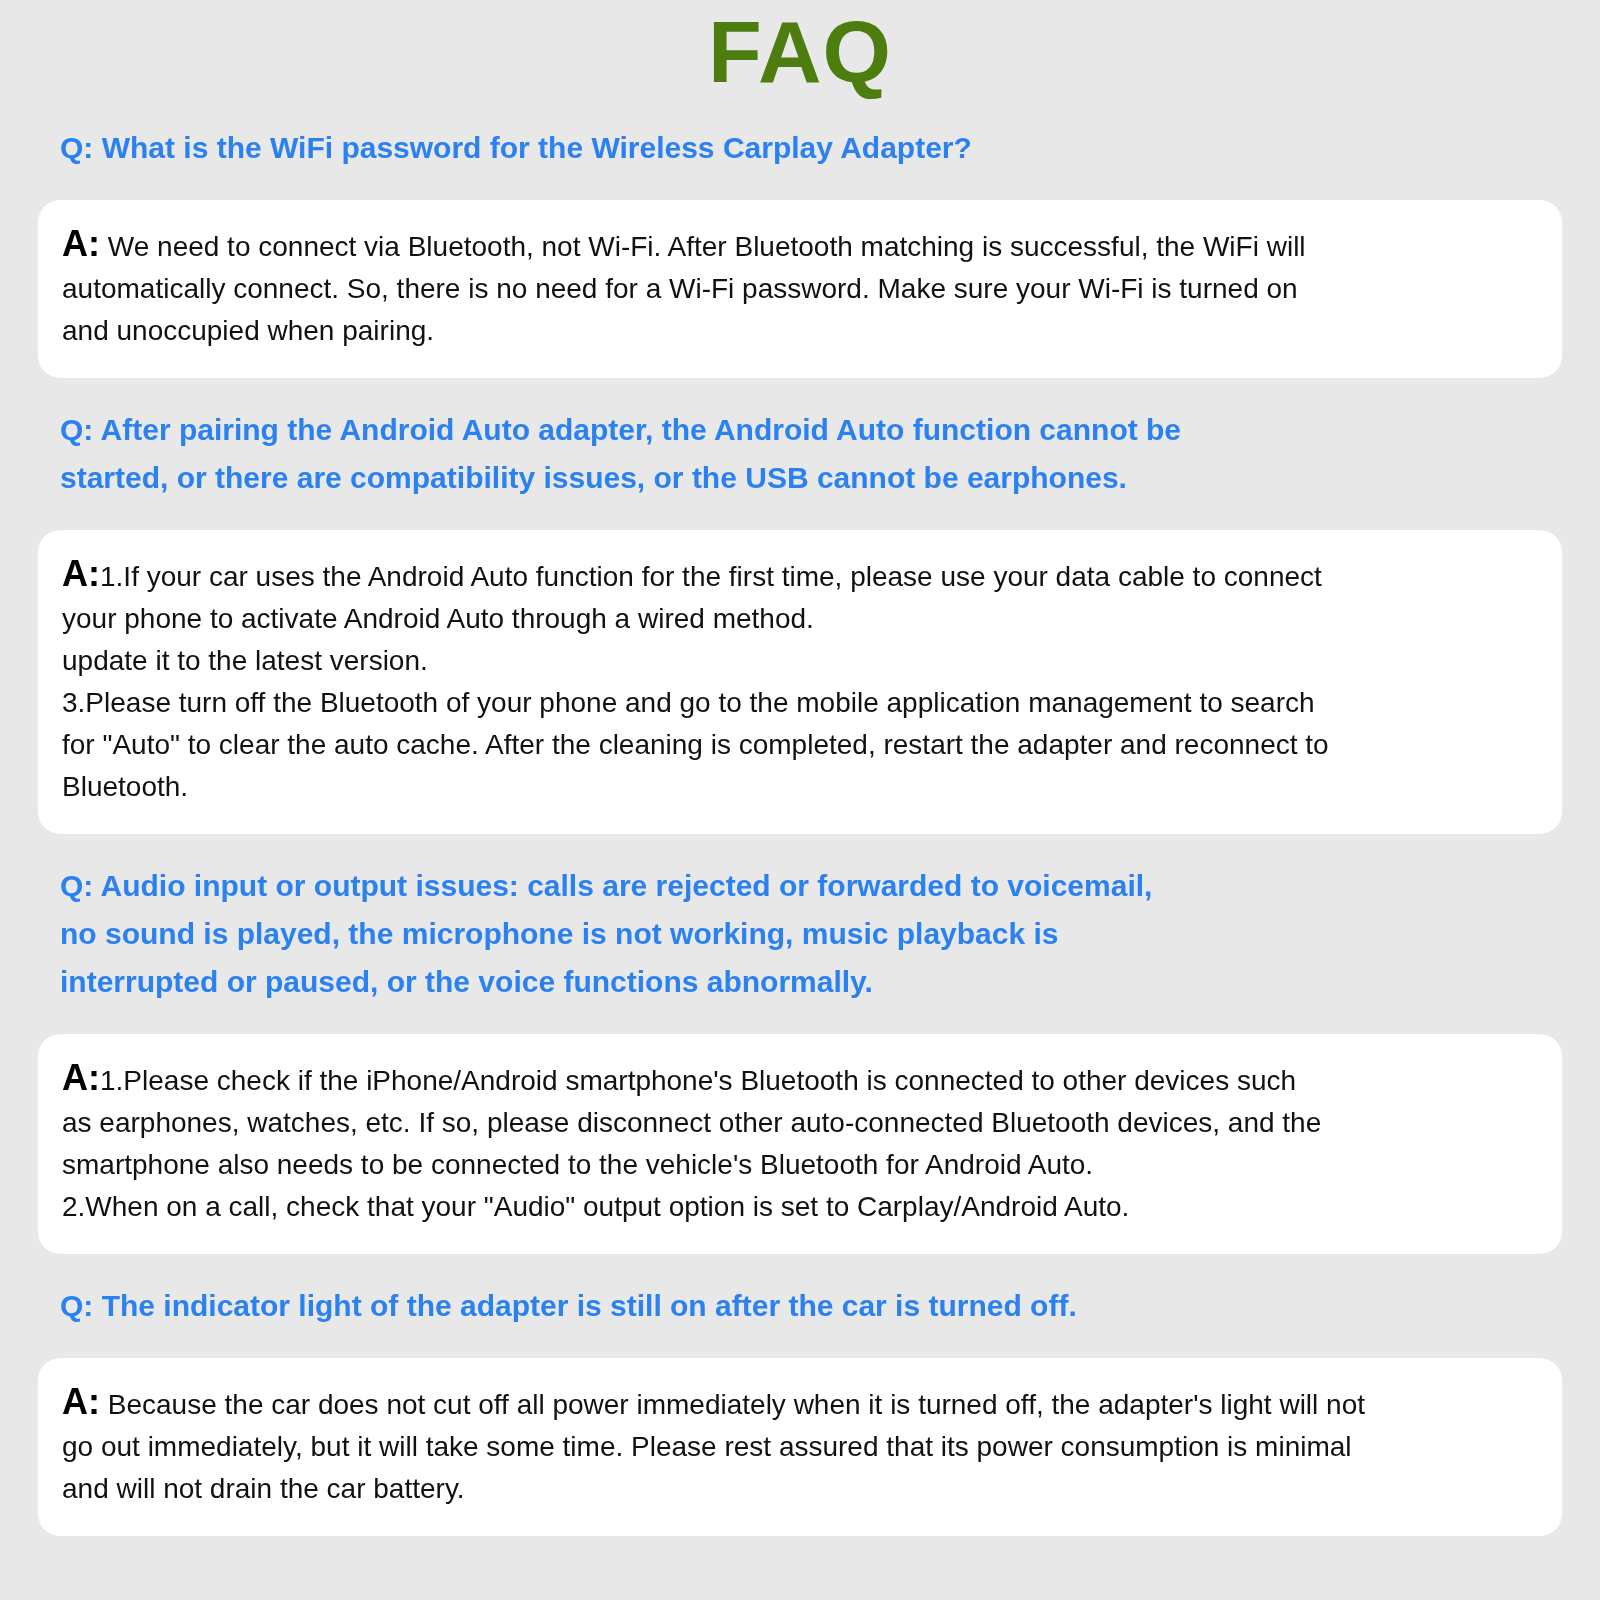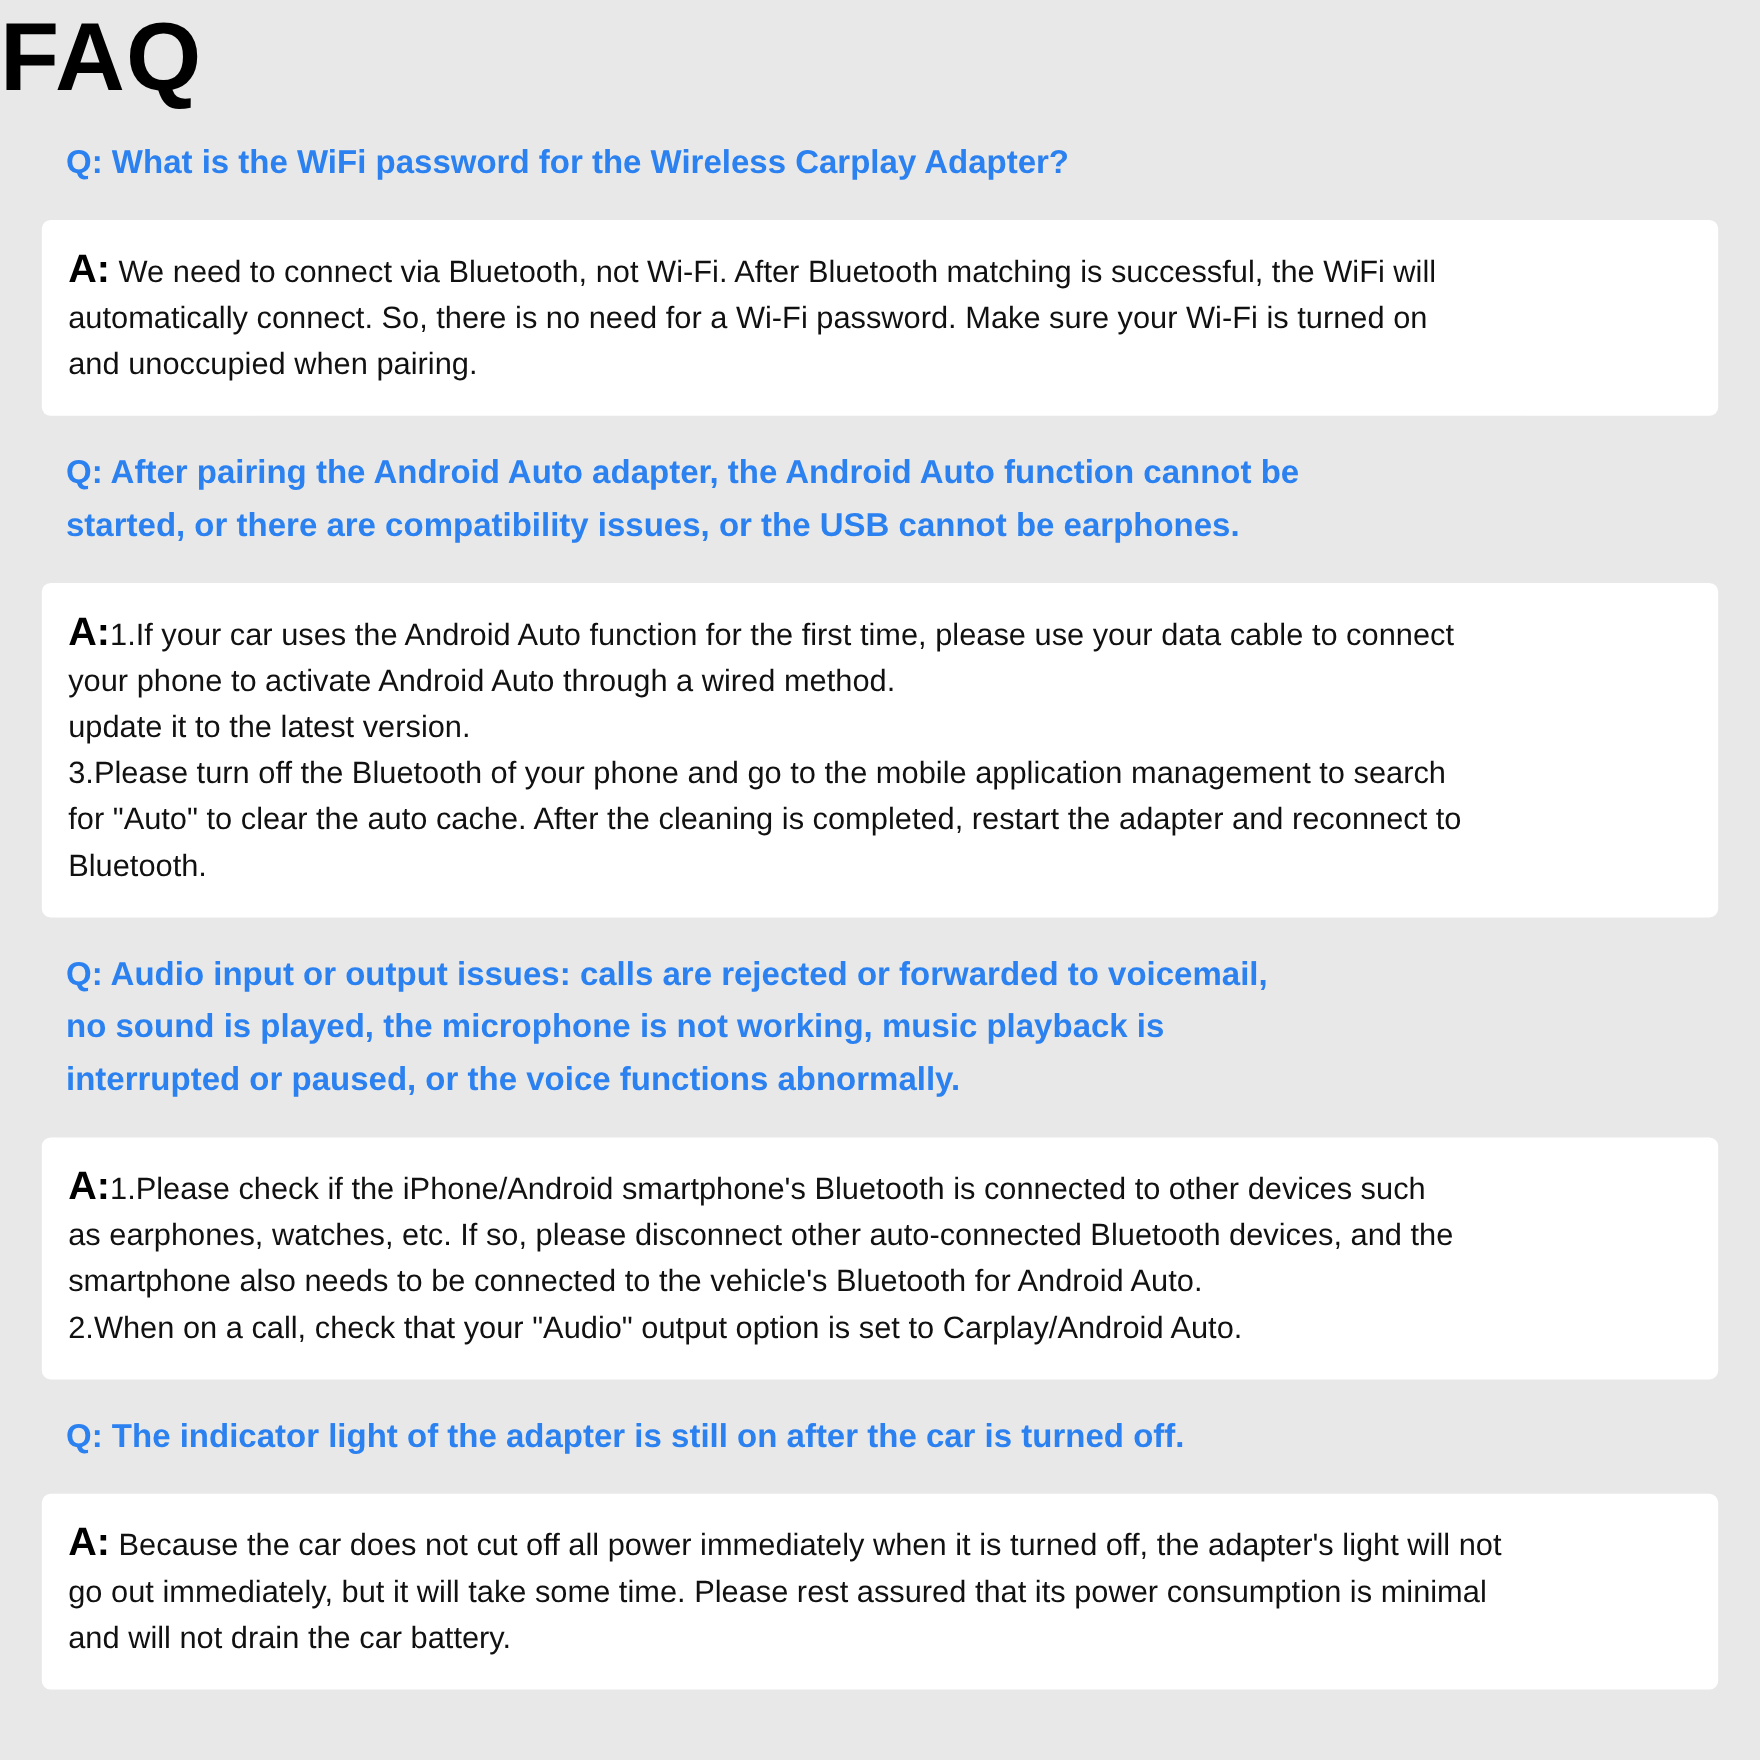--- a/index.html
+++ b/index.html
@@ -11,36 +11,36 @@
     height: 1600px;
     background: #e8e8e8;
     font-family: "Liberation Sans", sans-serif;
     overflow: hidden;
   }
   .page-title {
     margin: 8px 0 0 0;
     font-size: 88px;
     line-height: 1;
     font-weight: bold;
-    text-align: left;
+    text-align: center;
     letter-spacing: 1px;
-    color: #000000;
+    color: #4d7c0f;
   }
   .question {
     margin: 28px 55px 28px 60px;
     color: #2b81f0;
     font-size: 30px;
     line-height: 48px;
     font-weight: bold;
   }
   .qline { display: block; }
   .answer-card {
     background: #ffffff;
     margin: 0 38px;
-    border-radius: 8px;
+    border-radius: 22px;
     padding: 26px 36px 26px 24px;
   }
   .answer-para {
     margin: 0;
     color: #111111;
     font-size: 28px;
     line-height: 42px;
   }
   .aline { display: block; }
   .a-prefix {

